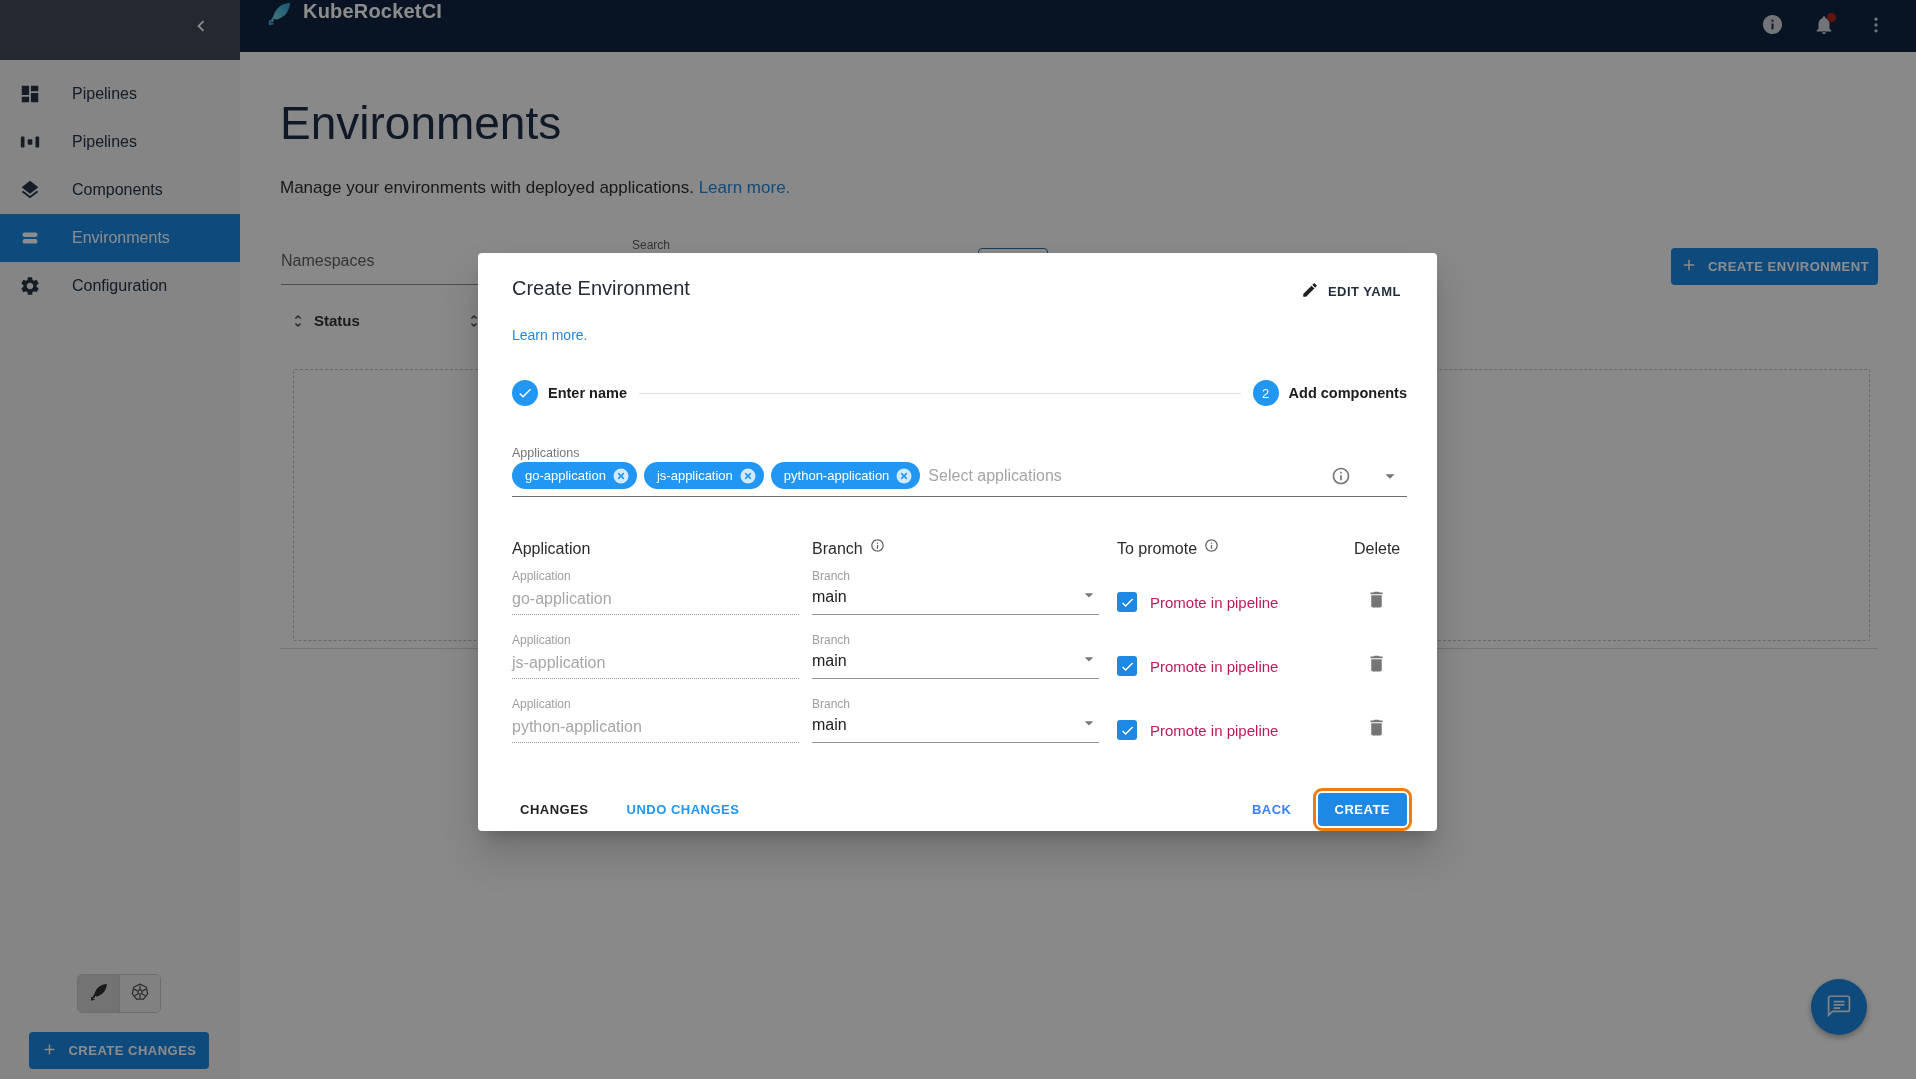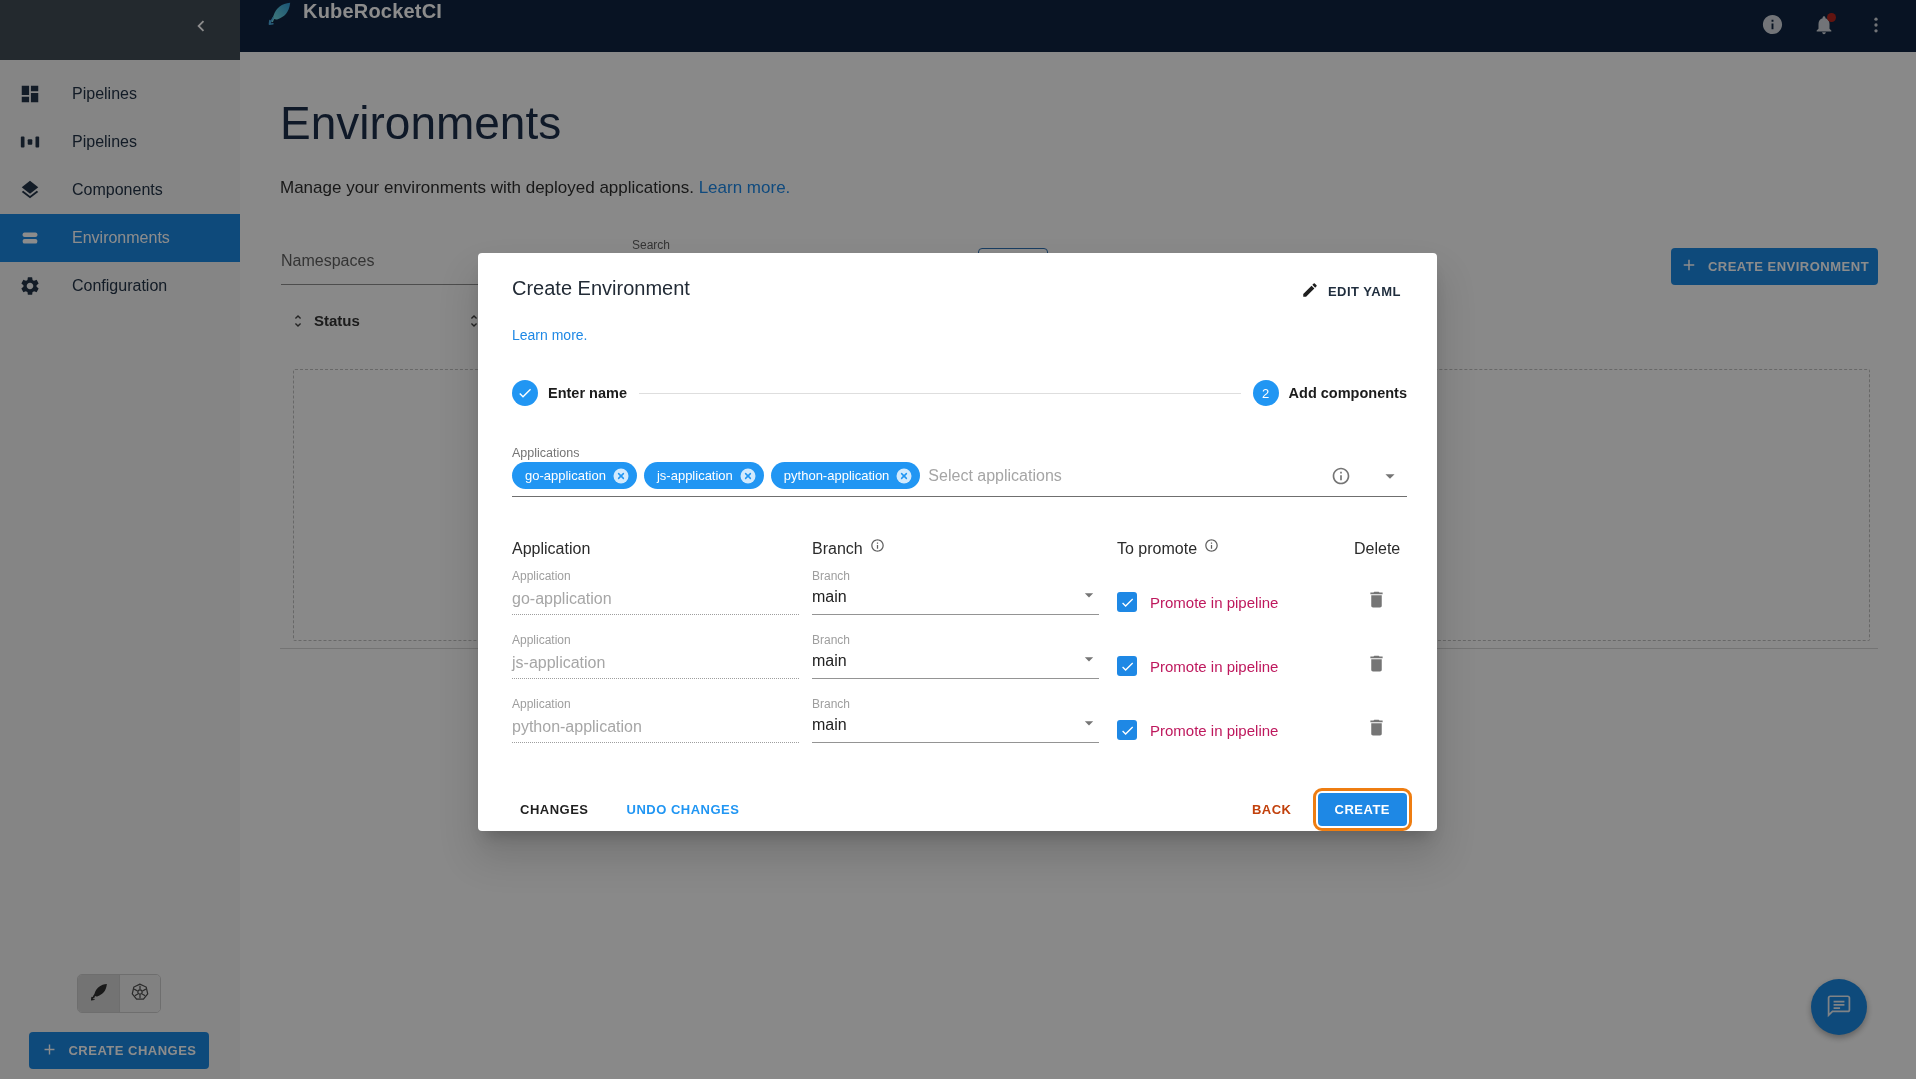--- a/index.html
+++ b/index.html
@@ -97,21 +97,21 @@
   .promote-wrap { position:absolute; left:0; bottom:13px; display:flex; align-items:center; gap:13px; cursor:pointer; }
   .checkbox { width:20px; height:20px; border-radius:3px; background:#1e88e5; display:flex; align-items:center; justify-content:center; }
   .promote-label { font-size:15px; color:#be185d; }
   .delete-btn { position:absolute; left:8px; bottom:10px; width:28px; height:28px; border:none; background:transparent; display:flex; align-items:center; justify-content:center; cursor:pointer; }
 
   .modal-footer { margin-top:40px; display:flex; align-items:center; }
   .txt-btn { border:none; background:transparent; font-size:13px; font-weight:700; letter-spacing:.5px; cursor:pointer; padding:8px 8px; }
   .cancel-btn { color:#1f1f1f; }
   .undo-btn { color:#2196f3; margin-left:22px; }
   .footer-right { margin-left:auto; display:flex; align-items:center; gap:18px; }
-  .back-btn { color:#c2410c; }
+  .back-btn { color:#3b82f6; }
   .create-btn { background:#1e88e5; color:#fff; border:none; border-radius:4px; font-size:13px; font-weight:700; letter-spacing:.5px;
     padding:9px 17px; cursor:pointer; outline:3px solid #ee7d11; outline-offset:2px; }
 </style>
 </head>
 <body>
 
 <div class="app">
 
   <header class="topbar">
     <div class="topbar-left">

